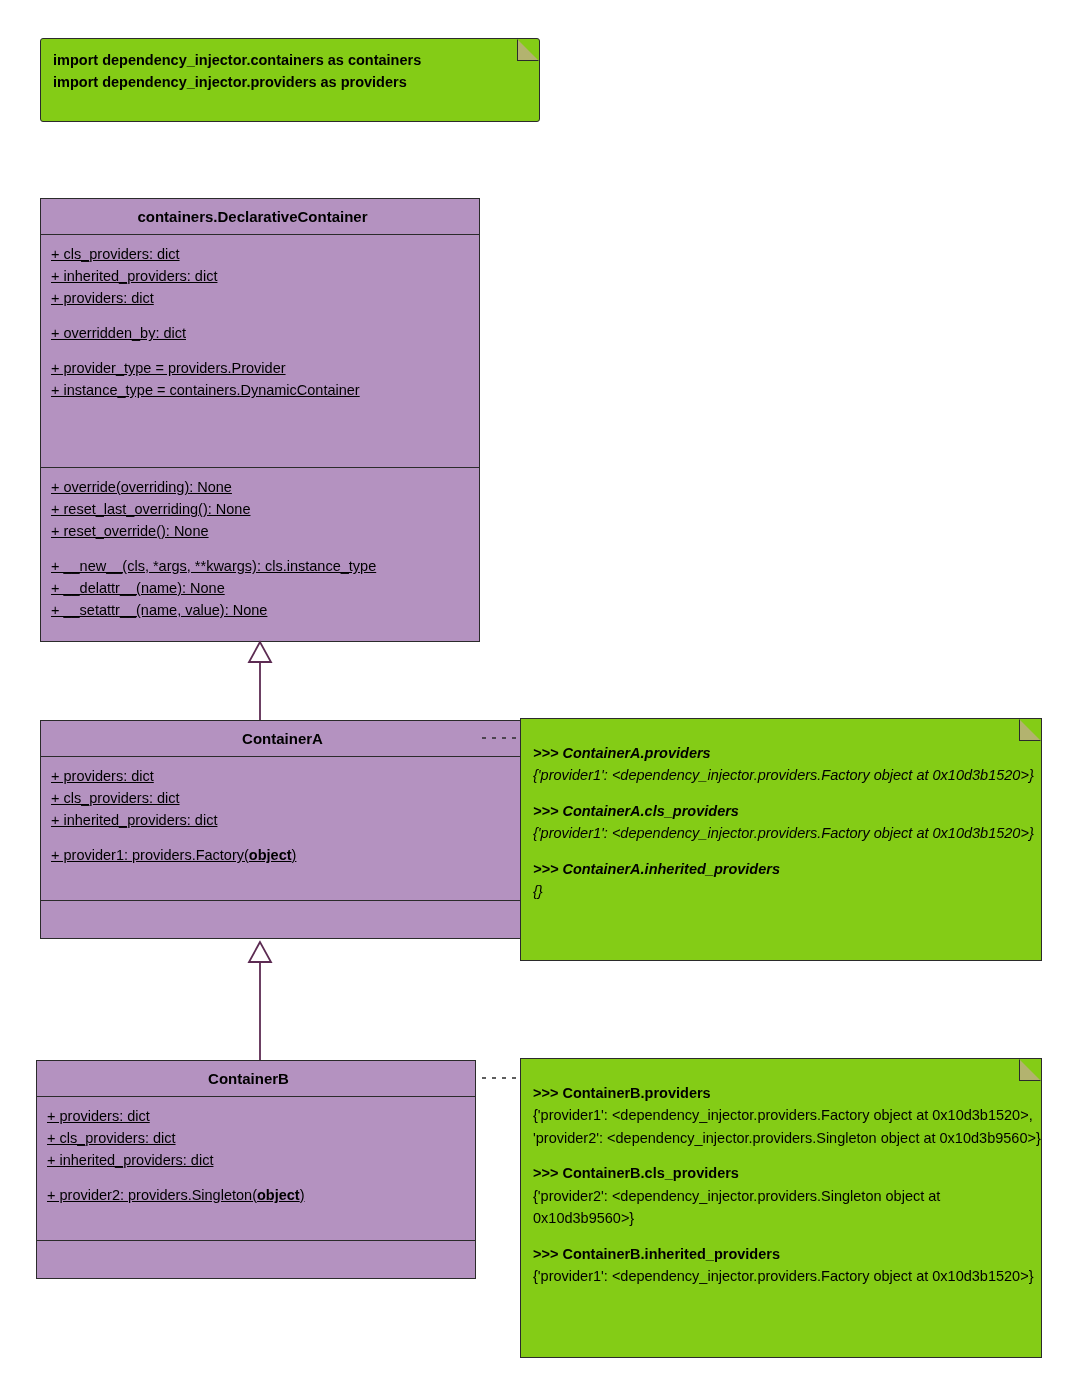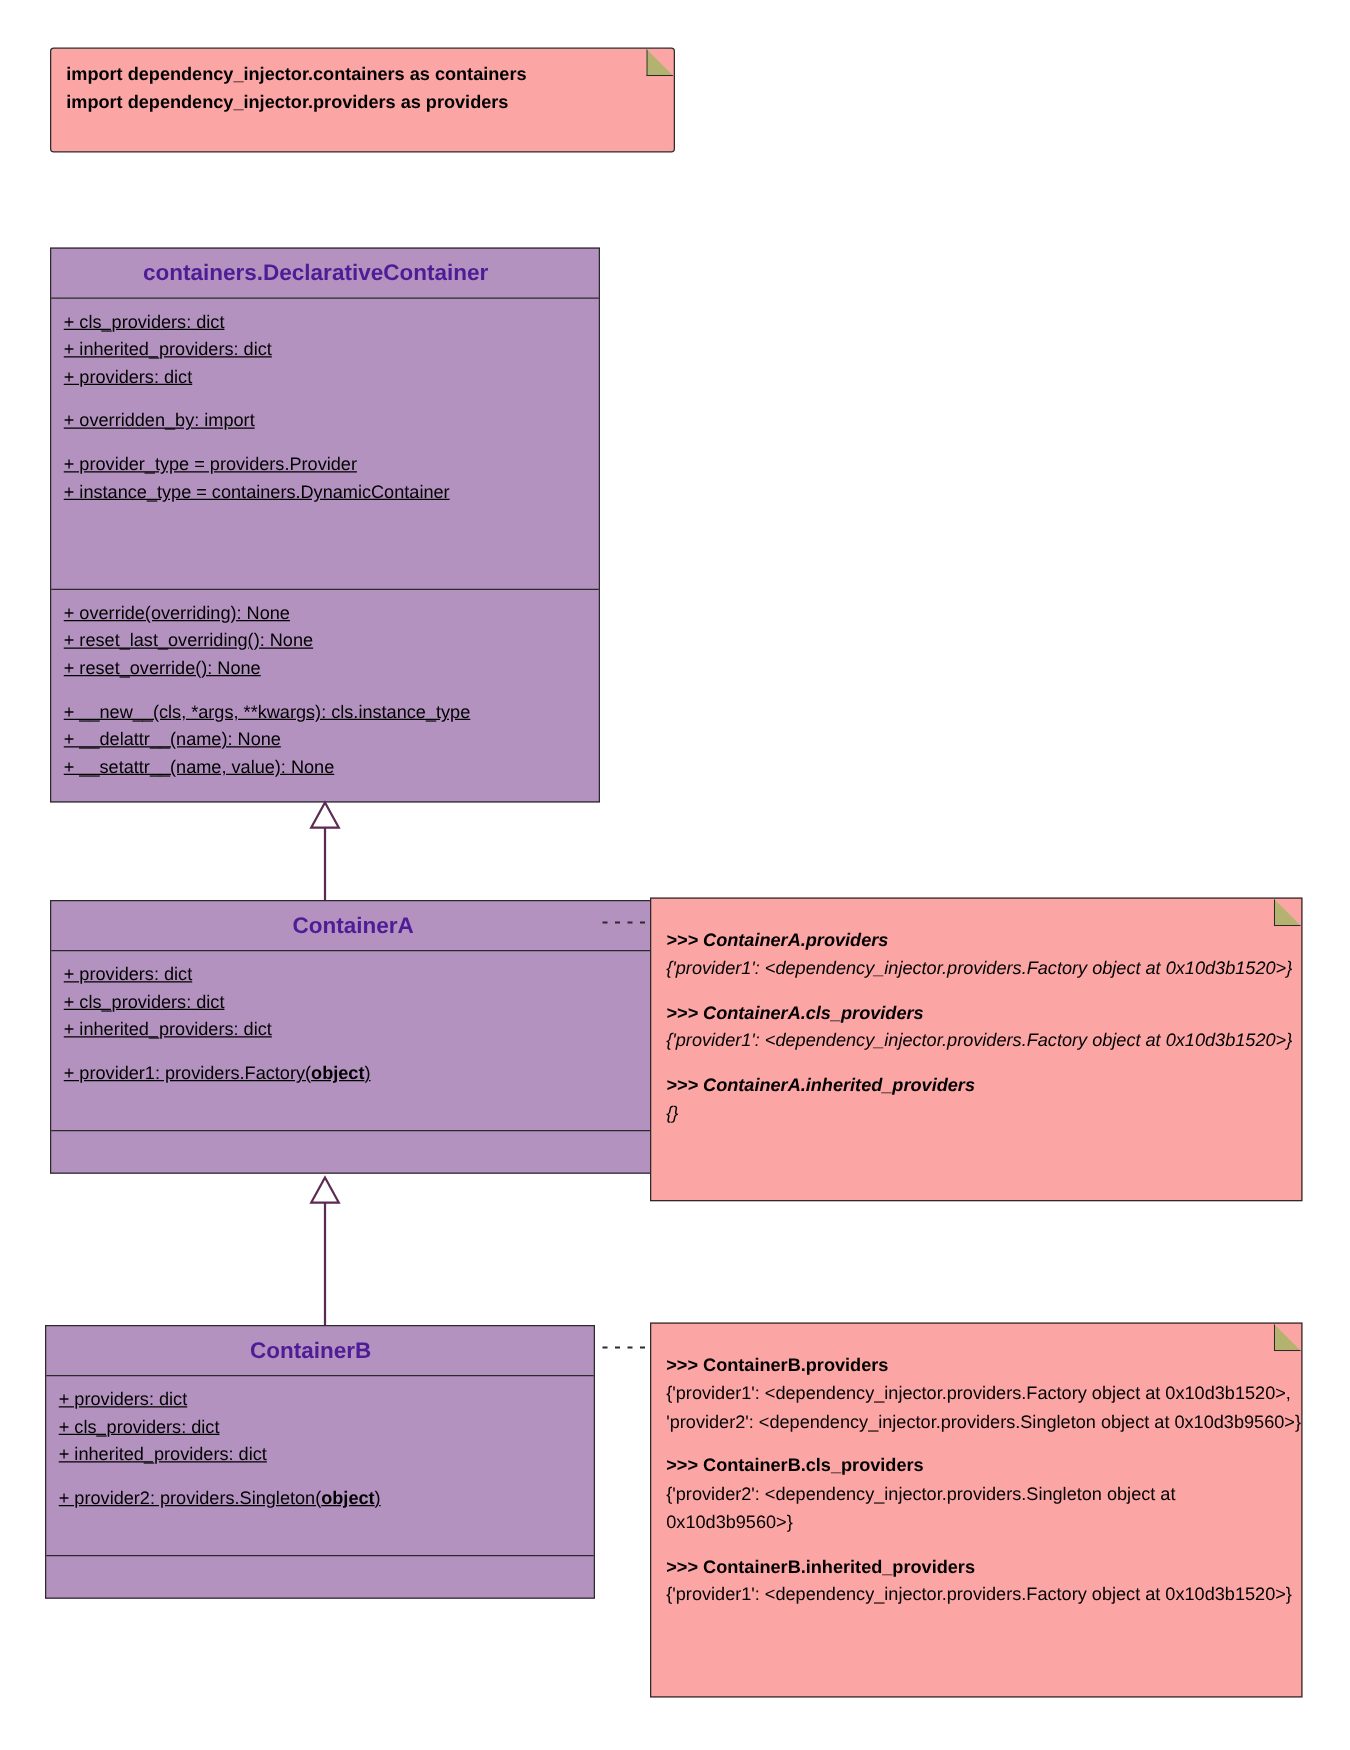--- a/index.html
+++ b/index.html
@@ -16,21 +16,21 @@
   }
   .canvas {
     position: absolute;
     left: 0; top: 0;
     width: 1080px;
     height: 1400px;
   }
   
   .note {
     position: absolute;
-    background: #fca5a5;
+    background: #84cc16;
     border: 1.5px solid #2b2b2b;
     box-sizing: border-box;
     font-size: 14.5px;
     line-height: 1.55;
     color: #000000;
     padding: 10px 0 10px 12px;
   }
   .note .fold {
     position: absolute;
     top: 0;
@@ -63,22 +63,22 @@
   
   .umlclass {
     position: absolute;
     box-sizing: border-box;
     border: 1.6px solid #2b2b2b;
     background: #b492c0;
   }
   .uml-title {
     text-align: center;
     font-weight: bold;
-    font-size: 18px;
-    color: #4c1d95;
+    font-size: 15px;
+    color: #000000;
     padding: 9px 21px 9px 6px;
     border-bottom: 1.6px solid #2b2b2b;
     box-sizing: border-box;
   }
   .uml-compartment {
     padding: 8px 8px 9px 10px;
     box-sizing: border-box;
     border-bottom: 1.6px solid #2b2b2b;
   }
   .uml-compartment:last-child { border-bottom: none; }
@@ -111,21 +111,21 @@
     <div class="code-line">import dependency_injector.providers as providers</div>
   </div>
 
   <div class="umlclass" style="left:40px; top:198px; width:440px; height:444px;">
     <div class="uml-title">containers.DeclarativeContainer</div>
     <div class="uml-compartment" style="height:233px;">
       <div class="member"><span class="u">+ cls_providers: dict</span></div>
       <div class="member"><span class="u">+ inherited_providers: dict</span></div>
       <div class="member"><span class="u">+ providers: dict</span></div>
       <div class="gap"></div>
-      <div class="member"><span class="u">+ overridden_by: import</span></div>
+      <div class="member"><span class="u">+ overridden_by: dict</span></div>
       <div class="gap"></div>
       <div class="member"><span class="u">+ provider_type = providers.Provider</span></div>
       <div class="member"><span class="u">+ instance_type = containers.DynamicContainer</span></div>
     </div>
     <div class="uml-compartment">
       <div class="member"><span class="u">+ override(overriding): None</span></div>
       <div class="member"><span class="u">+ reset_last_overriding(): None</span></div>
       <div class="member"><span class="u">+ reset_override(): None</span></div>
       <div class="gap"></div>
       <div class="member"><span class="u">+ __new__(cls, *args, **kwargs): cls.instance_type</span></div>

